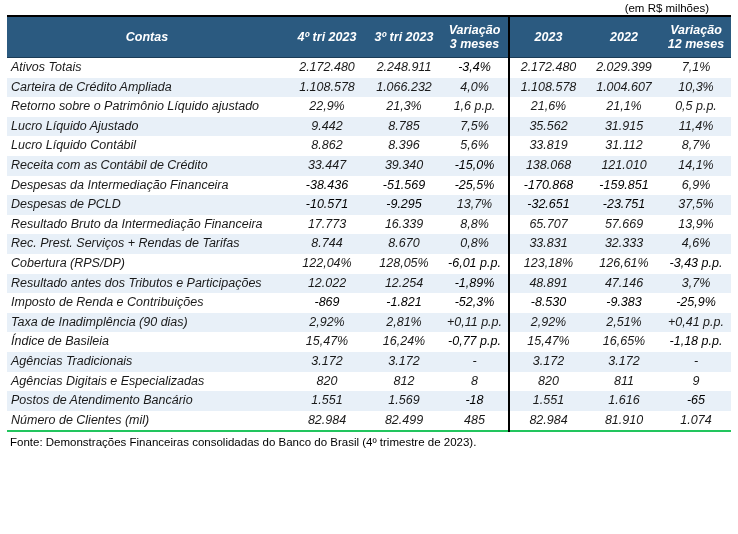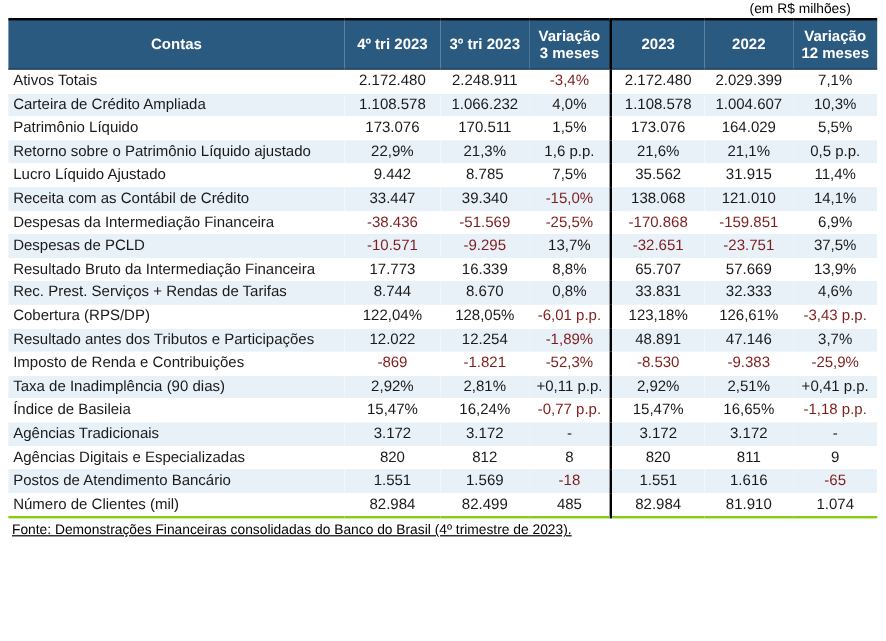--- a/index.html
+++ b/index.html
@@ -23,21 +23,22 @@
     text-align: right;
     padding-right: 22px;
     height: 13px;
     line-height: 13px;
   }
   table.fin-table {
     border-collapse: collapse;
     table-layout: fixed;
     width: 724px;
     border-top: 2px solid #000000;
-    border-bottom: 2px solid #84cc16;
+    border-bottom: 2px solid #22c55e;
+    font-style: italic;
   }
   thead th {
     background: #2B5A80;
     color: #ffffff;
     font-weight: bold;
     font-size: 12.5px;
     height: 40px;
     vertical-align: middle;
     text-align: center;
     white-space: pre-line;
@@ -60,30 +61,29 @@
     text-align: left;
     padding-left: 4px;
   }
   tbody tr:nth-child(even) {
     background: #E8F0F8;
   }
   .group-start {
     border-left: 2px solid #000000;
   }
   tbody td.neg {
-    color: #7f1d1d;
+    color: #000000;
   }
   .source-note {
     font-size: 11.5px;
     color: #000000;
     margin-top: 3px;
     padding-left: 3px;
     height: 14px;
     line-height: 14px;
-    text-decoration: underline;
   }
   .credit-note {
     font-size: 10px;
     font-weight: bold;
     color: #a21caf;
     text-align: center;
     margin-top: 5px;
     padding-right: 2px;
   }
 </style>
@@ -130,47 +130,47 @@
         <tr>
           <td class="col-label">Carteira de Crédito Ampliada</td>
           <td>1.108.578</td>
           <td>1.066.232</td>
           <td>4,0%</td>
           <td class="group-start">1.108.578</td>
           <td>1.004.607</td>
           <td>10,3%</td>
         </tr>
         <tr>
-          <td class="col-label">Patrimônio Líquido</td>
-          <td>173.076</td>
-          <td>170.511</td>
-          <td>1,5%</td>
-          <td class="group-start">173.076</td>
-          <td>164.029</td>
-          <td>5,5%</td>
-        </tr>
-        <tr>
           <td class="col-label">Retorno sobre o Patrimônio Líquido ajustado</td>
           <td>22,9%</td>
           <td>21,3%</td>
           <td>1,6 p.p.</td>
           <td class="group-start">21,6%</td>
           <td>21,1%</td>
           <td>0,5 p.p.</td>
         </tr>
         <tr>
           <td class="col-label">Lucro Líquido Ajustado</td>
           <td>9.442</td>
           <td>8.785</td>
           <td>7,5%</td>
           <td class="group-start">35.562</td>
           <td>31.915</td>
           <td>11,4%</td>
         </tr>
         <tr>
+          <td class="col-label">Lucro Líquido Contábil</td>
+          <td>8.862</td>
+          <td>8.396</td>
+          <td>5,6%</td>
+          <td class="group-start">33.819</td>
+          <td>31.112</td>
+          <td>8,7%</td>
+        </tr>
+        <tr>
           <td class="col-label">Receita com as Contábil de Crédito</td>
           <td>33.447</td>
           <td>39.340</td>
           <td class="neg">-15,0%</td>
           <td class="group-start">138.068</td>
           <td>121.010</td>
           <td>14,1%</td>
         </tr>
         <tr>
           <td class="col-label">Despesas da Intermediação Financeira</td>

